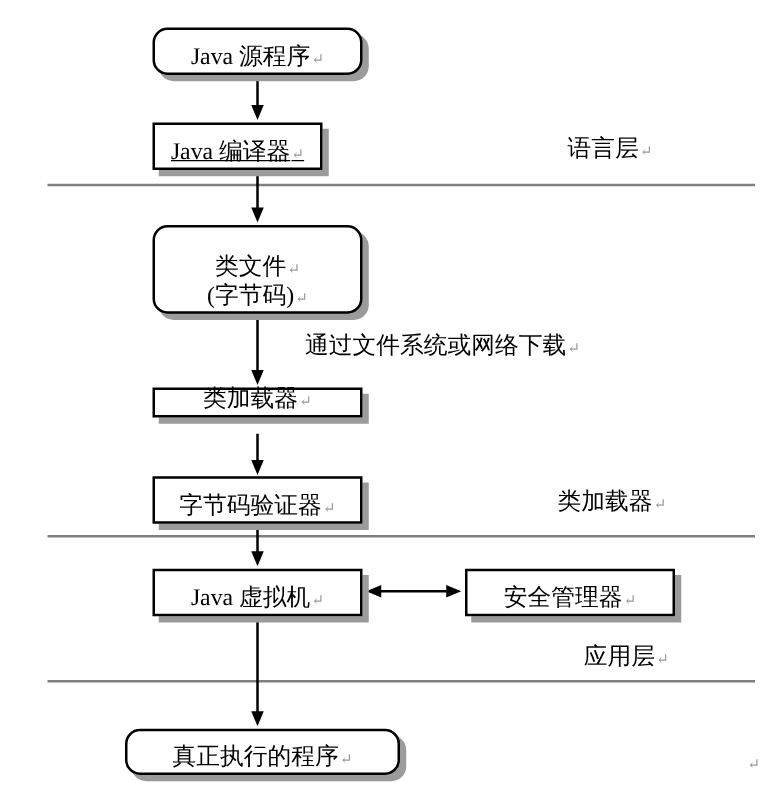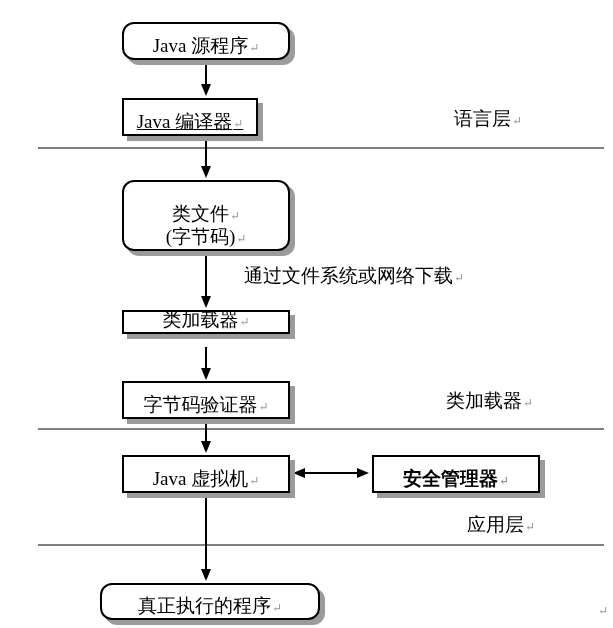--- a/index.html
+++ b/index.html
@@ -133,21 +133,21 @@
   </div>
 
   <div class="node" style="left:122px; top:455px; width:168px; height:38px;">
     <span><span>Java 虚拟机</span><span class="pmark">↵</span></span>
   </div>
 
   <div class="node" style="left:122px; top:381px; width:168px; height:38px;">
     <span><span>字节码验证器</span><span class="pmark">↵</span></span>
   </div>
 
-  <div class="node" style="left:372px; top:455px; width:168px; height:38px;font-weight:bold;">
+  <div class="node" style="left:372px; top:455px; width:168px; height:38px;">
     <span><span>安全管理器</span><span class="pmark">↵</span></span>
   </div>
 
   <div class="node rounded" style="left:100px; top:583px; width:220px; height:37px;">
     <span><span>真正执行的程序</span><span class="pmark">↵</span></span>
   </div>
 
   <div class="annotation" style="left:244px; top:263px;">
     <span>通过文件系统或网络下载</span><span class="pmark">↵</span>
   </div>

